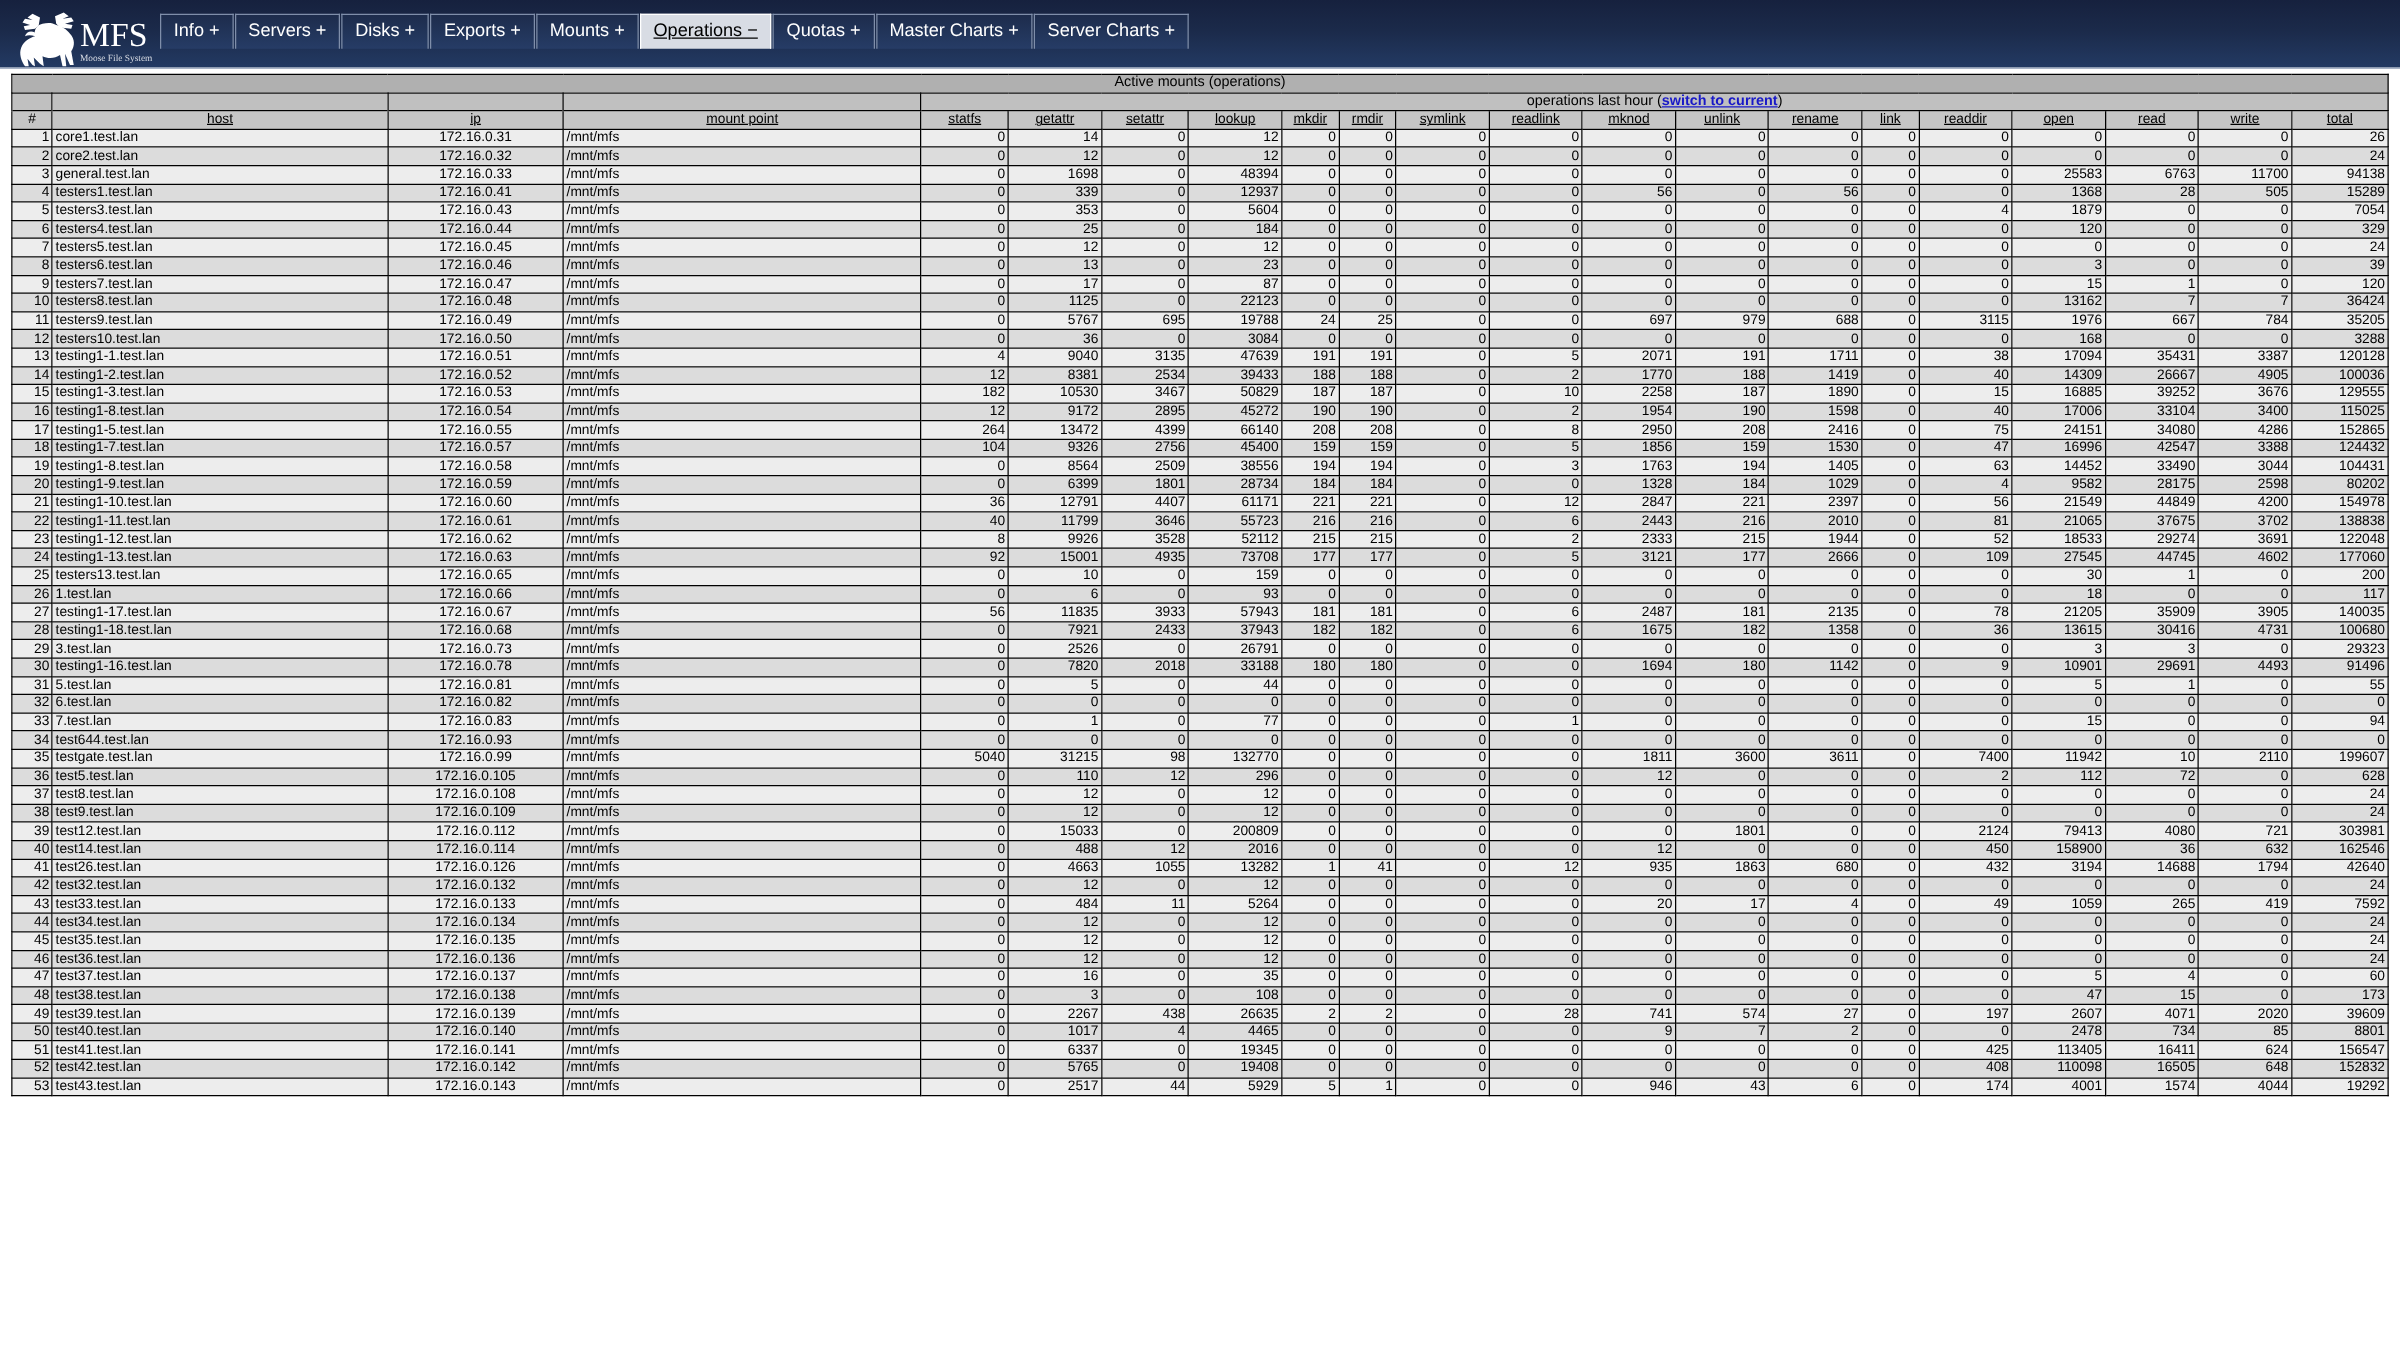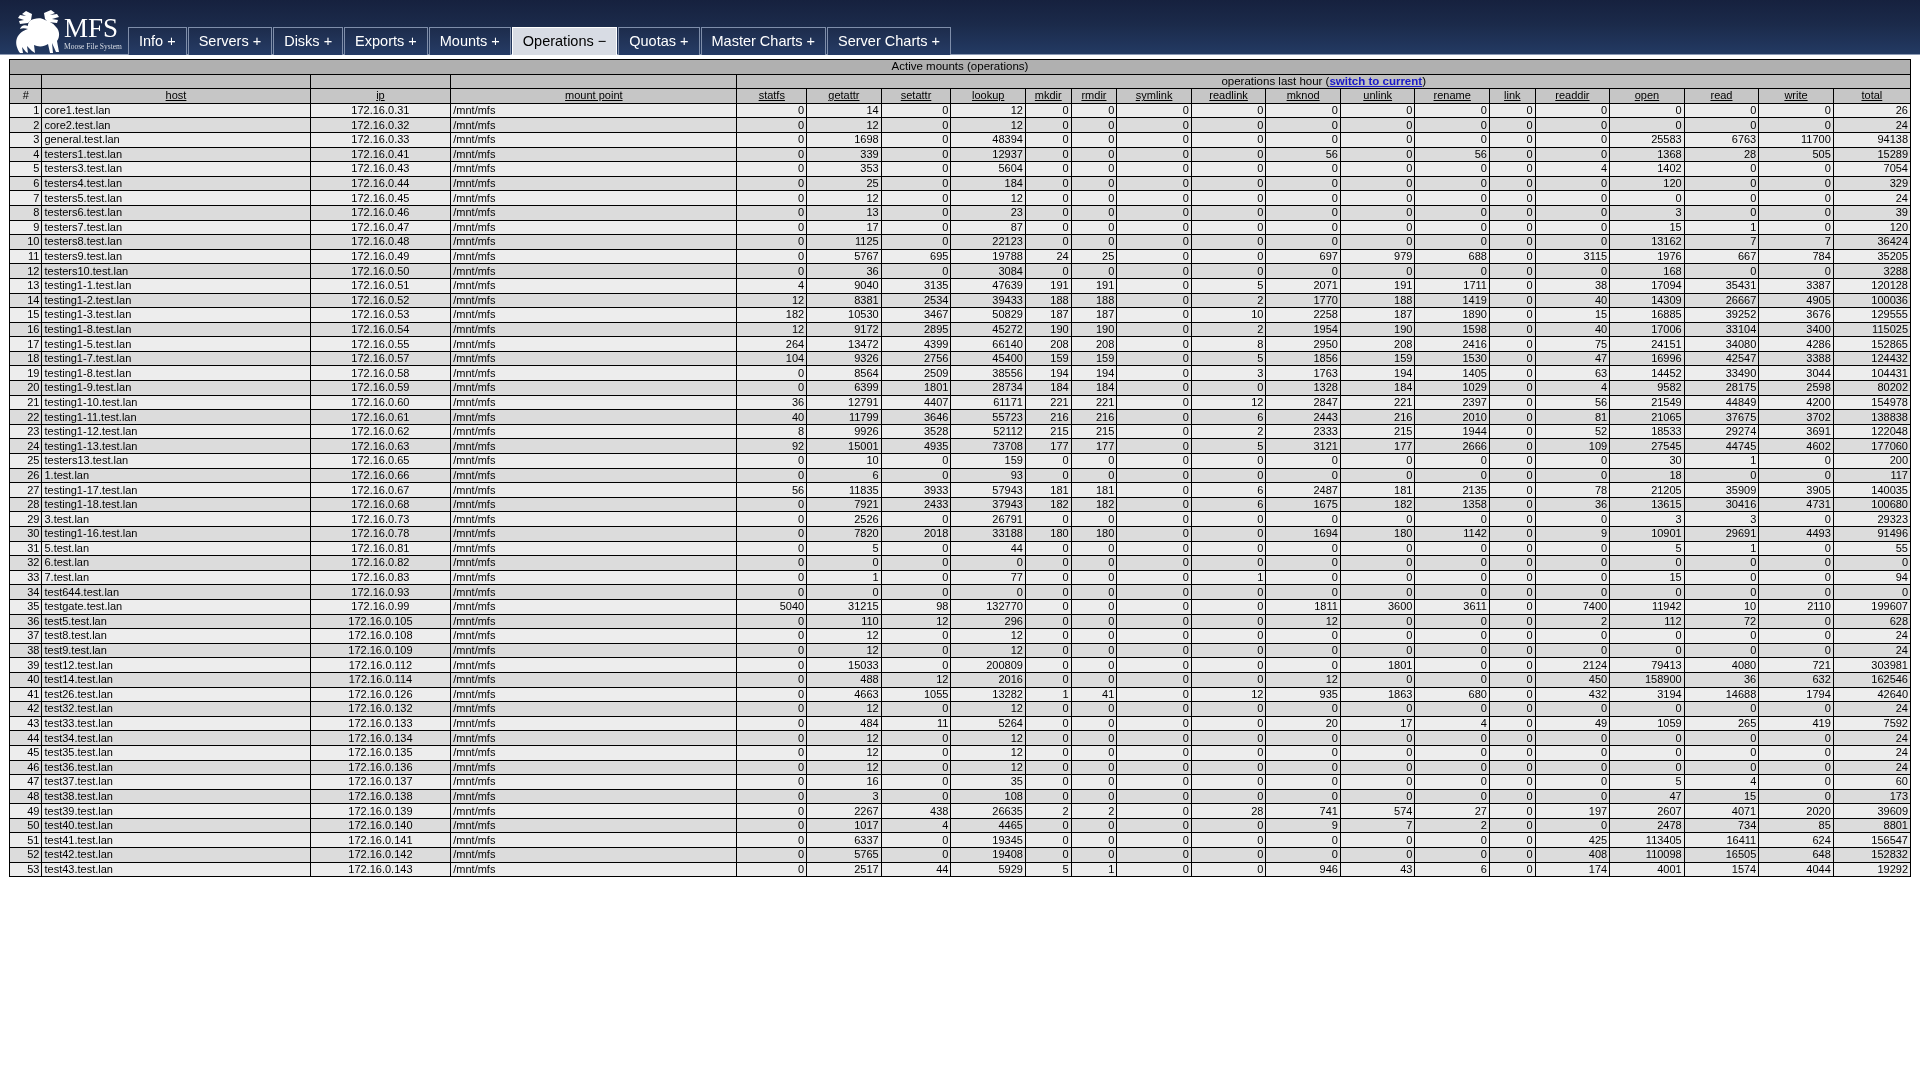--- a/index.html
+++ b/index.html
@@ -27,21 +27,21 @@
     align-items: center;
     justify-content: center;
     flex: 0 0 128px;
   }
   .logo-svg { display: block; }
 
   .nav {
     display: flex;
     align-items: flex-end;
     height: 100%;
-    padding-bottom: 0;
+    padding-bottom: 16px;
   }
   .nav-item {
     color: #ffffff;
     font-size: 14.5px;
     line-height: 1;
     padding: 7px 10px 8px 10px;
     margin-right: 1px;
     border: 1px solid #7f8eaa;
     border-bottom: none;
     background: linear-gradient(to bottom, #1d2c4c 0%, #263c66 100%);
@@ -50,20 +50,21 @@
     position: relative;
     top: 1px;
     height: 28px;
     display: flex;
     align-items: center;
   }
   .nav-item.active {
     background: #d8dce4;
     color: #000000;
     border-color: #ffffff;
+    text-decoration: underline;
   }
 
   
   .page {
     padding: 4px 9px 0 9px;
     background: #ffffff;
     border-radius: 31px;
   }
   table.mfs {
     border-collapse: collapse;
@@ -324,21 +325,21 @@
           <td class="num">5604</td>
           <td class="num">0</td>
           <td class="num">0</td>
           <td class="num">0</td>
           <td class="num">0</td>
           <td class="num">0</td>
           <td class="num">0</td>
           <td class="num">0</td>
           <td class="num">0</td>
           <td class="num">4</td>
-          <td class="num">1402</td>
+          <td class="num">1879</td>
           <td class="num">0</td>
           <td class="num">0</td>
           <td class="num">7054</td>
         </tr>
         <tr class="r-even">
           <td class="num">6</td>
           <td class="lft">testers4.test.lan</td>
           <td class="cen">172.16.0.44</td>
           <td class="lft">/mnt/mfs</td>
           <td class="num">0</td>

